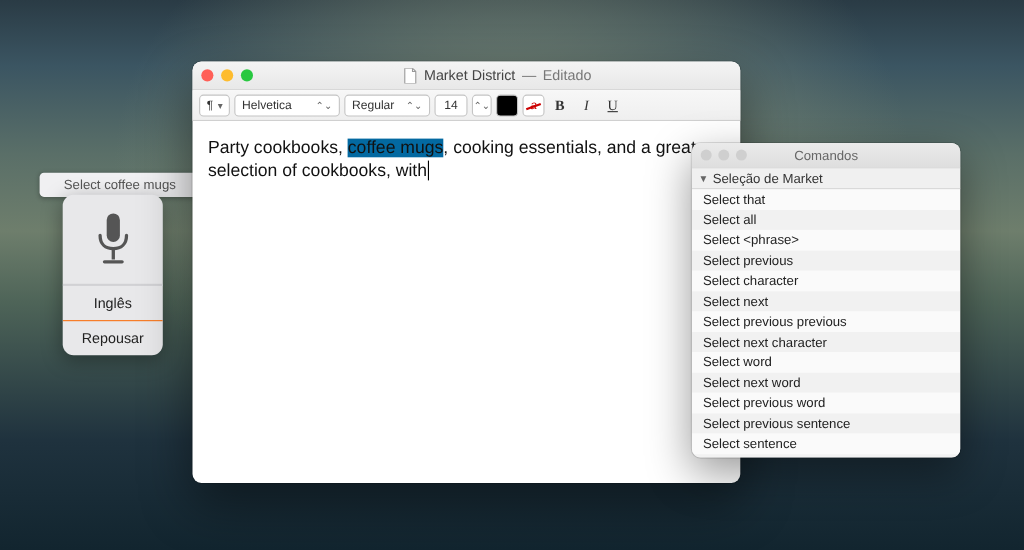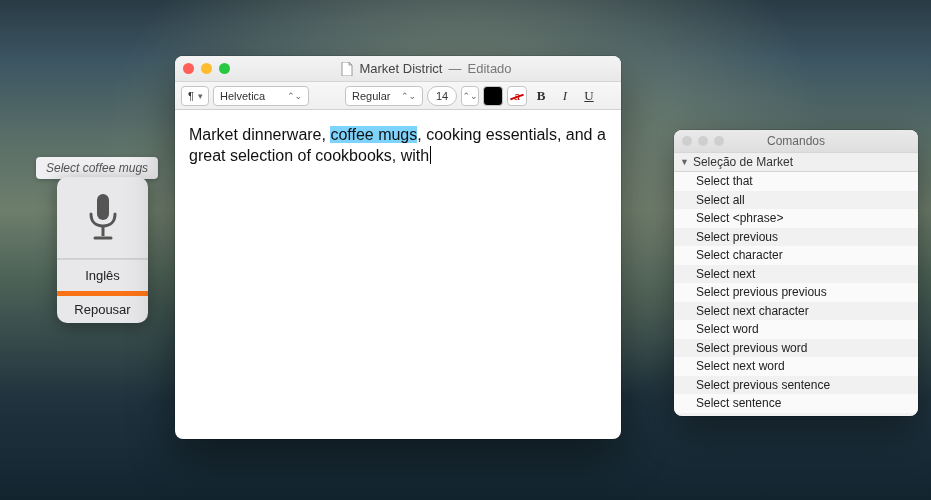--- a/index.html
+++ b/index.html
@@ -6,77 +6,77 @@
   html, body { width: 931px; height: 500px; overflow: hidden; font-family: -apple-system, "Helvetica Neue", Helvetica, Arial, sans-serif; }
   .desktop {
     width: 931px; height: 500px; position: relative;
     background:
       radial-gradient(ellipse at 50% 30%, #7e8b78 0%, transparent 55%),
       linear-gradient(to bottom, #2a3b45 0%, #3b5562 12%, #5a6f68 28%, #6e7e6c 42%, #4e6458 55%, #1f323e 80%, #12252f 100%);
   }
   
   .voice-bubble {
     position: absolute; left: 36px; top: 157px; background: #f0f0f2; color: #555;
-    font-style: italic; font-size: 12px; padding: 4px 10px; border-radius: 4px;
+    font-size: 12px; padding: 4px 22px; border-radius: 4px;
     box-shadow: 0 1px 4px rgba(0,0,0,.25);
   }
   .voice-widget {
     position: absolute; left: 57px; top: 177px; width: 91px;
     background: #e8e8ea; border-radius: 10px; box-shadow: 0 4px 18px rgba(0,0,0,.35);
     overflow: hidden;
   }
   .voice-mic { height: 82px; display:flex; align-items:center; justify-content:center; border-bottom: 1px solid #cfcfd2; }
   .voice-mic svg { width: 40px; height: 56px; }
   .voice-row { height: 32px; display:flex; align-items:center; justify-content:center; font-size: 13px; border-top: 1px solid #d3d3d6; color:#222; }
   .voice-row:first-of-type { border-top: none; }
-  .voice-row + .voice-row { border-top: 5px solid #f97316; }
+  .voice-row + .voice-row { border-top: 1px solid #f97316; }
   
   .editwin {
-    position: absolute; left: 175px; top: 56px; width: 446px; height: 383px;
+    position: absolute; left: 175px; top: 56px; width: 498px; height: 383px;
     background: #fff; border-radius: 8px; box-shadow: 0 18px 46px rgba(0,0,0,.45), 0 0 0 1px rgba(0,0,0,.12);
     display: flex; flex-direction: column;
   }
   .titlebar { height: 26px; background: linear-gradient(#f4f4f4,#e8e8e8); border-top-left-radius:8px; border-top-right-radius:8px; display:flex; align-items:center; padding: 0 8px; border-bottom:1px solid #d4d4d4;}
   .dots { display:flex; gap:7px; margin-right: 10px;}
   .dot { width:11px; height:11px; border-radius:50%; }
   .dot.r{background:#ff5f57;} .dot.y{background:#febc2e;} .dot.g{background:#28c840;}
   .title-center { flex:1; display:flex; align-items:center; justify-content:center; gap:6px; font-size:13px; color:#777; }
   .title-center .docname{ color:#444; }
   .doc-icon { width:12px; height:14px; }
   .toolbar { height: 28px; background: linear-gradient(#f7f7f7,#efefef); border-bottom:1px solid #d0d0d0; display:flex; align-items:center; padding: 0 6px; gap:4px; }
   .tb-btn { height: 20px; background:#fff; border:1px solid #c4c4c4; border-radius:4px; display:flex; align-items:center; padding:0 6px; font-size:11px; color:#333; gap:4px; }
   .tb-btn .caret { font-size:9px; color:#666; }
   .tb-btn.font { width: 96px; justify-content:space-between; }
-  .tb-btn.style { width: 78px; justify-content:space-between;margin-left:32px; }
-  .tb-btn.size { width: 30px; justify-content:center;border-radius:10px; }
+  .tb-btn.style { width: 78px; justify-content:space-between; }
+  .tb-btn.size { width: 30px; justify-content:center; }
   .tb-btn.step { width: 18px; justify-content:center; padding:0; }
   .tb-btn.paragraph { width: 28px; justify-content:space-between; }
   .swatch { width:20px; height:20px; border:1px solid #c4c4c4; border-radius:4px; }
   .swatch.black { background:#000; }
   .swatch.noformat { background:#fff; display:flex; align-items:center; justify-content:center; position:relative; }
   .swatch.noformat span{ font-size:11px; font-style:italic; color:#c00; }
   .swatch.noformat::after{ content:""; position:absolute; left:2px; right:2px; top:50%; height:2px; background:#c00; transform:rotate(-20deg); }
   .fmt { width:20px; height:20px; display:flex; align-items:center; justify-content:center; font-size:13px; font-family:"Times New Roman", serif; color:#333; }
   .fmt.b{ font-weight:700; } .fmt.i{ font-style:italic; } .fmt.u{ text-decoration:underline; }
   .editor-body { flex:1; padding: 14px 14px; font-size:16px; color:#111; line-height:1.32; }
-  .editor-body .sel { background:#7dd3fc; }
+  .editor-body .sel { background:#0369a1; }
   .caret-line { display:inline-block; width:0; height:18px; border-right:1px solid #000; vertical-align:text-bottom; margin-left:1px; }
   
   .cmdwin {
     position: absolute; left: 629px; top: 130px; width: 244px; height: 286px;
     background:#f4f4f4; border-radius:8px; box-shadow: 0 14px 40px rgba(0,0,0,.4), 0 0 0 1px rgba(0,0,0,.12);
-    display:flex; flex-direction:column; overflow:hidden;margin-left:45px;
+    display:flex; flex-direction:column; overflow:hidden;
   }
   .cmd-title { height:22px; background:linear-gradient(#eaeaea,#dedede); display:flex; align-items:center; justify-content:center; font-size:12px; color:#666; position:relative; }
   .cmd-dots { position:absolute; left:8px; display:flex; gap:6px; }
   .cmd-dots .d { width:10px; height:10px; border-radius:50%; background:#cfcfcf; }
   .cmd-section { height:20px; background:#f0f0f0; display:flex; align-items:center; gap:4px; padding:0 6px; font-size:12px; color:#333; border-top:1px solid #d6d6d6; border-bottom:1px solid #d6d6d6;}
   .cmd-section .tri { font-size:9px; color:#666; }
   .cmd-list { flex:1; overflow:hidden; }
-  .cmd-item { height:18.5px; display:flex; align-items:center; padding-left:22px; font-size:12px; color:#222; }
+  .cmd-item { height:18.5px; display:flex; align-items:center; padding-left:10px; font-size:12px; color:#222; }
   .cmd-item:nth-child(even){ background:#f1f1f1; }
   .cmd-item:nth-child(odd){ background:#fafafa; }
   .cmd-item.cut { opacity: 0.65; }
 </style>
 </head>
 <body>
 
 <div class="desktop">
 
   <div class="voice-bubble">Select coffee mugs</div>
@@ -130,21 +130,21 @@
         </div>
       <div class="swatch black"></div>
       <div class="swatch noformat">
           <span>a</span>
         </div>
       <div class="fmt b">B</div>
       <div class="fmt i">I</div>
       <div class="fmt u">U</div>
     </div>
     <div class="editor-body">
-      <span>Market dinnerware, </span><span class="sel">coffee mugs</span><span>, cooking essentials, and a great selection of cookbooks, with</span><span class="caret-line"></span>
+      <span>Party cookbooks, </span><span class="sel">coffee mugs</span><span>, cooking essentials, and a great selection of cookbooks, with</span><span class="caret-line"></span>
     </div>
   </div>
 
   <div class="cmdwin">
     <div class="cmd-title">
       <div class="cmd-dots">
         <div class="d"></div>
         <div class="d"></div>
         <div class="d"></div>
       </div>
@@ -157,21 +157,21 @@
     <div class="cmd-list">
       <div class="cmd-item">Select that</div>
       <div class="cmd-item">Select all</div>
       <div class="cmd-item">Select &lt;phrase&gt;</div>
       <div class="cmd-item">Select previous</div>
       <div class="cmd-item">Select character</div>
       <div class="cmd-item">Select next</div>
       <div class="cmd-item">Select previous previous</div>
       <div class="cmd-item">Select next character</div>
       <div class="cmd-item">Select word</div>
+      <div class="cmd-item">Select next word</div>
       <div class="cmd-item">Select previous word</div>
-      <div class="cmd-item">Select next word</div>
       <div class="cmd-item">Select previous sentence</div>
       <div class="cmd-item">Select sentence</div>
       <div class="cmd-item cut">Select next sentence</div>
     </div>
   </div>
 
 </div>
 
 </body></html>

